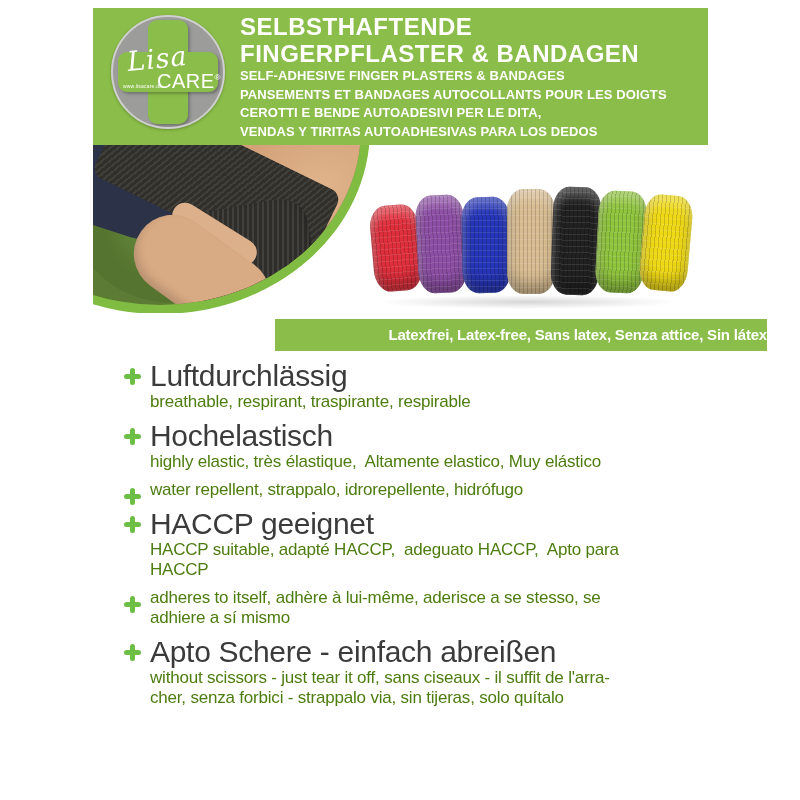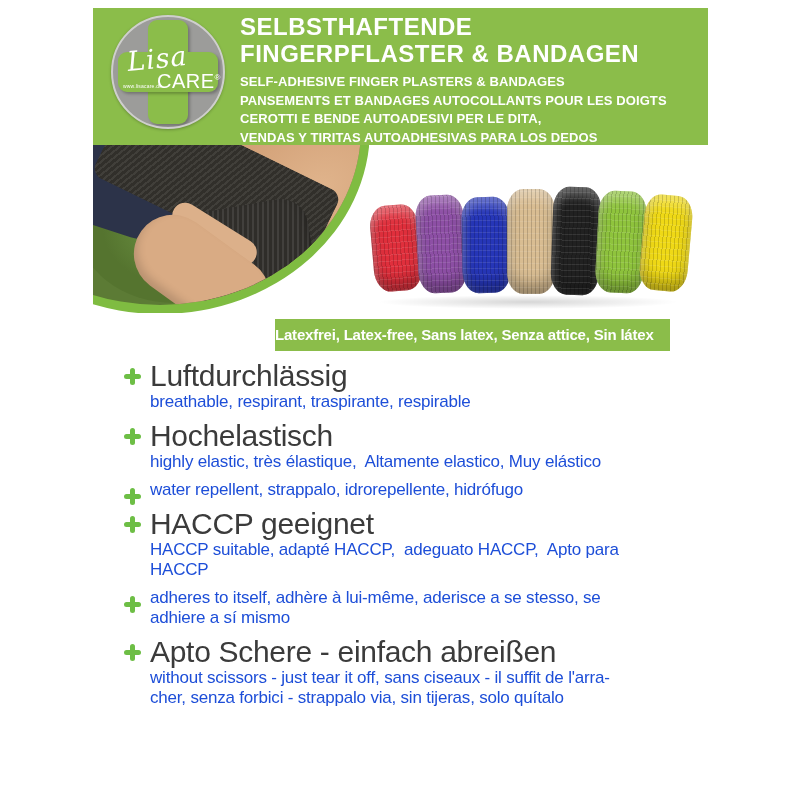--- a/index.html
+++ b/index.html
@@ -11,21 +11,21 @@
   .logo{position:absolute;left:18px;top:7px;width:114px;height:114px;}
   .logo-circle{position:absolute;inset:0;border-radius:50%;background:#9c9c9a;border:2px solid #cfcfcd;box-sizing:border-box;box-shadow:0 1px 3px rgba(0,0,0,.25);overflow:hidden;}
   .cross-v{position:absolute;left:50%;top:3px;width:40px;height:104px;transform:translateX(-50%);background:#8bbd4a;border-radius:9px;box-shadow:2px 2px 3px rgba(0,0,0,.25);}
   .cross-h{position:absolute;top:50%;left:5px;width:100px;height:40px;transform:translateY(-50%);background:#8bbd4a;border-radius:9px;box-shadow:2px 2px 3px rgba(0,0,0,.25);}
   .logo-script{position:absolute;left:14px;top:26px;font-family:"DejaVu Serif",serif;font-style:italic;font-size:27px;color:#fff;transform:rotate(-6deg);letter-spacing:1px;}
   .logo-care{position:absolute;left:44px;top:53px;font-size:20px;font-weight:normal;color:#fff;letter-spacing:.5px;}
   .logo-care sup{font-size:8px;}
   .logo-url{position:absolute;left:10px;top:66px;font-size:5px;color:#fff;letter-spacing:.2px;}
   .header-text{position:absolute;left:147px;top:5px;color:#fff;}
   .hdr-title{font-size:24px;font-weight:bold;line-height:27px;letter-spacing:.5px;}
-  .hdr-subs{margin-top:6px;}
+  .hdr-subs{margin-top:0;}
   .hdr-sub{font-size:13px;font-weight:bold;line-height:18.5px;letter-spacing:.1px;}
 
   
   .hero{position:absolute;left:93px;top:145px;width:615px;height:168px;background:#fff;}
   .photo-clip{position:absolute;left:0;top:0;width:276px;height:168px;overflow:hidden;}
   .photo-ellipse{position:absolute;left:-143px;top:-201px;width:420px;height:370px;border-radius:50%;border:9px solid #7fbc41;box-sizing:border-box;background:#5c7b35;overflow:hidden;}
   .ph{position:absolute;}
   .ph-grass-light{left:120px;top:200px;width:190px;height:150px;background:radial-gradient(closest-side,#6e9544,#55742f 75%);border-radius:50%;}
   .ph-leg{left:225px;top:135px;width:270px;height:200px;background:radial-gradient(closest-side,#e0b48c,#d2a077 80%);border-radius:48%;transform:rotate(-28deg);}
   .ph-grass-dark{left:300px;top:275px;width:170px;height:130px;background:#2f421d;border-radius:50%;filter:blur(4px);}
@@ -40,30 +40,30 @@
   .roll:nth-child(1){height:86px;margin-top:20px;transform:rotate(-5deg);}
   .roll:nth-child(2){height:98px;margin-top:10px;transform:rotate(-3deg);}
   .roll:nth-child(3){height:96px;margin-top:12px;transform:rotate(-1deg);}
   .roll:nth-child(4){height:105px;margin-top:4px;transform:rotate(0deg);}
   .roll:nth-child(5){height:108px;margin-top:2px;transform:rotate(2deg);}
   .roll:nth-child(6){height:102px;margin-top:6px;transform:rotate(3deg);}
   .roll:nth-child(7){height:96px;margin-top:10px;transform:rotate(5deg);}
   .rolls-shadow{position:absolute;right:30px;top:150px;width:300px;height:14px;background:radial-gradient(closest-side,rgba(0,0,0,.16),rgba(0,0,0,0));border-radius:50%;}
 
   
-  .latex-banner{position:absolute;left:275px;top:319px;width:395px;height:32px;background:#8bbd4a;color:#fff;font-size:15px;font-weight:bold;letter-spacing:-.2px;text-align:left;line-height:32px;}
+  .latex-banner{position:absolute;left:275px;top:319px;width:492px;height:32px;background:#8bbd4a;color:#fff;font-size:15px;font-weight:bold;letter-spacing:-.2px;text-align:right;line-height:32px;}
 
   
   .features{position:absolute;left:124px;top:360px;width:640px;}
   .feature-item{position:relative;padding-left:26px;margin-bottom:8px;}
   .plus-icon{position:absolute;left:0;top:8px;width:17px;height:17px;}
   .plus-icon .pv{position:absolute;left:6px;top:0;width:5px;height:17px;background:#6dbe45;border-radius:2.5px;}
   .plus-icon .ph2{position:absolute;left:0;top:6px;width:17px;height:5px;background:#6dbe45;border-radius:2.5px;}
   .feature-title{font-size:30px;line-height:32px;color:#3b3b3b;letter-spacing:-.3px;}
-  .feature-sub{font-size:17px;line-height:20px;color:#1d4ed8;letter-spacing:-.2px;white-space:pre;}
+  .feature-sub{font-size:17px;line-height:20px;color:#4d7c0f;letter-spacing:-.2px;white-space:pre;}
 </style>
 </head>
 <body>
 
 <div class="page">
 
   <div class="header">
     <div class="logo">
       <div class="logo-circle">
         <div class="cross-v"></div>

